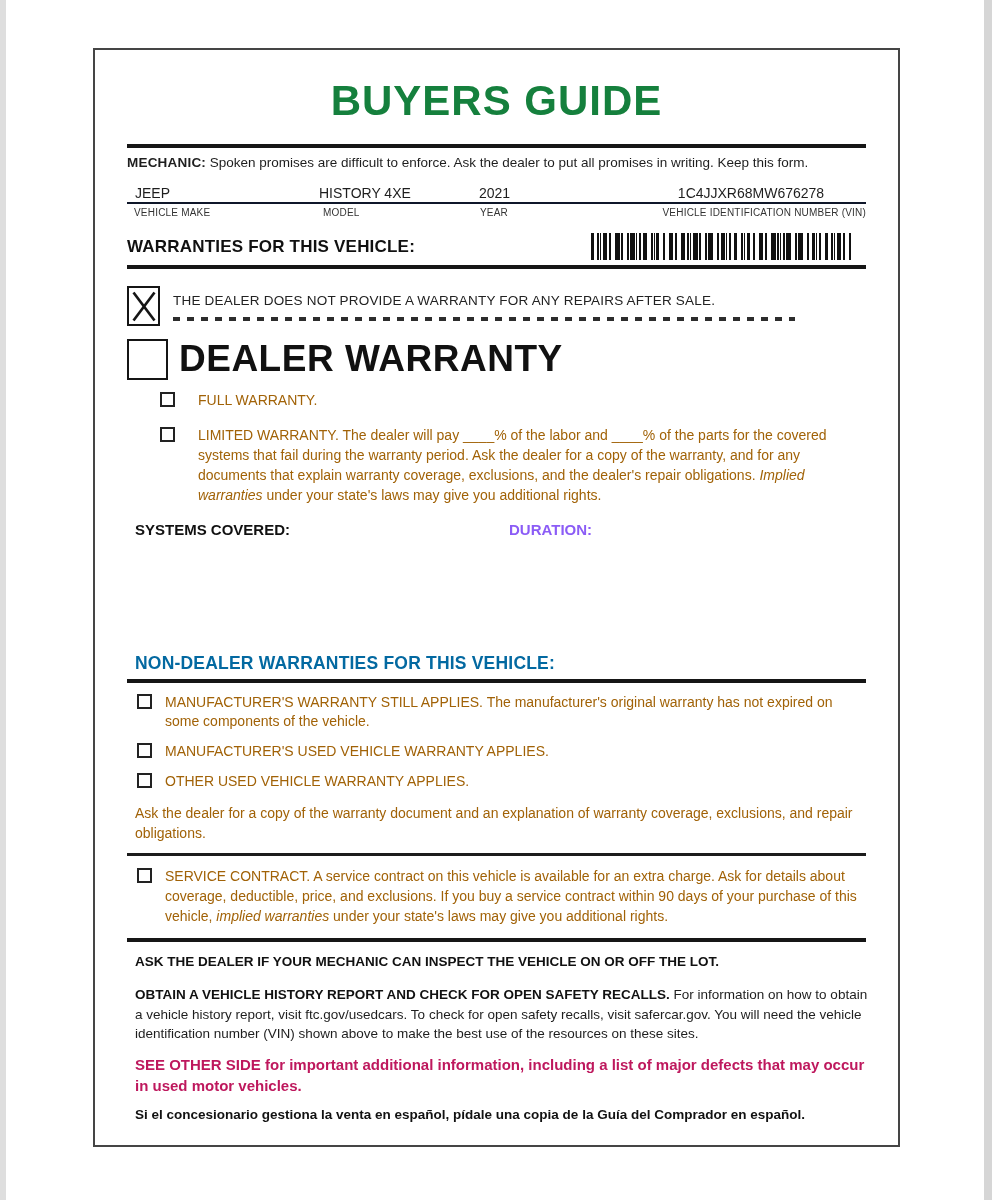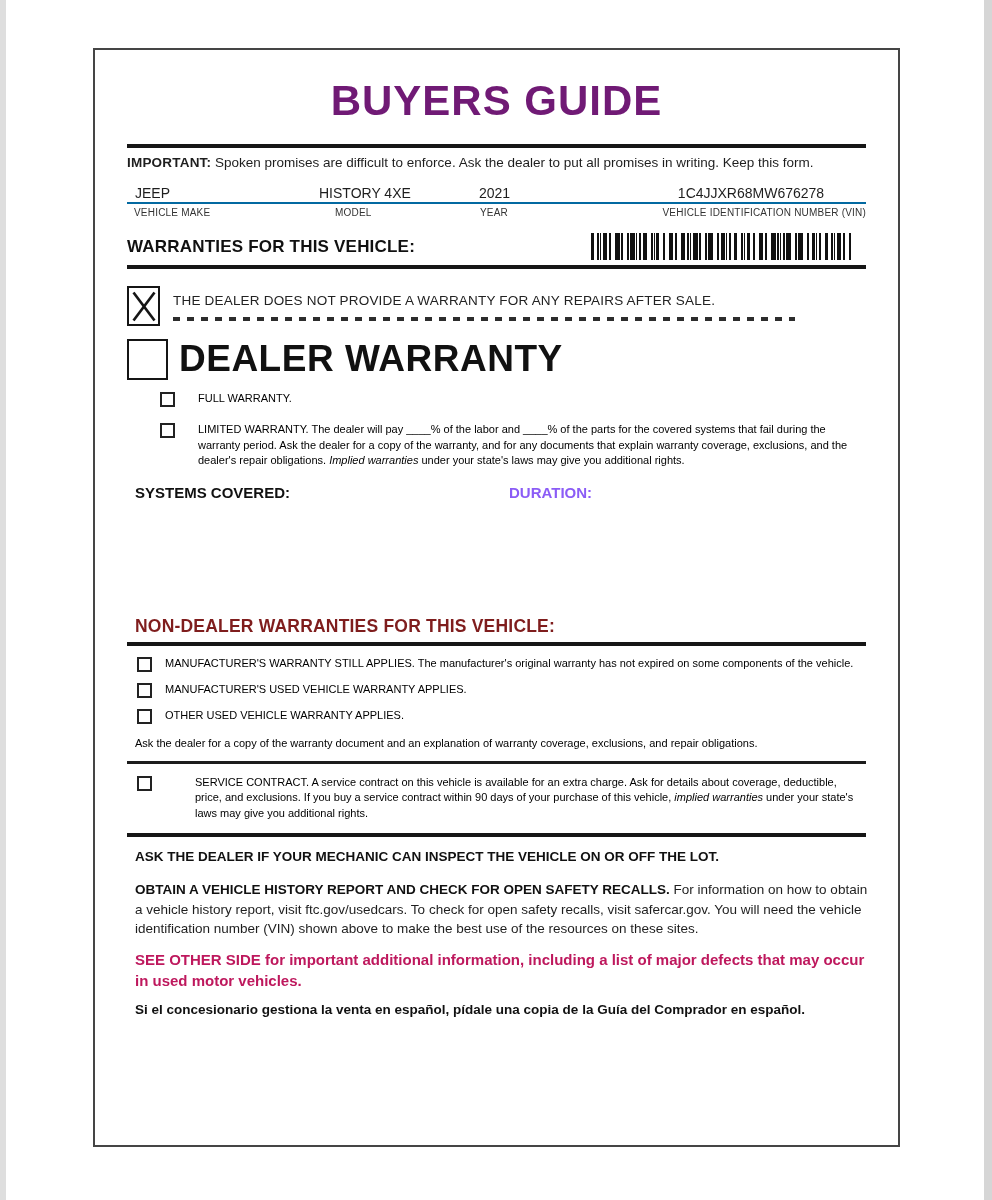--- a/index.html
+++ b/index.html
@@ -6,36 +6,36 @@
   html,body { width:992px; height:1200px; background:#ffffff; font-family:"Liberation Sans", sans-serif; color:#1e1e1e; }
   .edge-strip { position:absolute; top:0; height:1200px; background:#dedede; }
   .edge-left  { left:0; width:6px; }
   .edge-right { right:0; width:8px; background:#d6d6d6; }
 
   .form-box { position:absolute; left:93px; top:48px; width:807px; height:1099px;
               border:2px solid #454545; background:#fff; overflow:hidden; }
   .content { padding:0 32px; }
 
   .page-title { text-align:center; margin-top:28px; font-size:42px; font-weight:bold;
-                letter-spacing:1px; color:#701a75; line-height:1.1; }
+                letter-spacing:1px; color:#15803d; line-height:1.1; }
 
   .rule-thick  { height:4px; background:#161616; margin-top:20px; }
   .rule-medium { height:3px; background:#1c1c1c; }
-  .vehicle-underline { border-bottom:2px solid #0369a1; }
+  .vehicle-underline { border-bottom:2px solid #0f172a; }
 
   .important-line { margin-top:7px; font-size:13.5px; }
   .important-line b { letter-spacing:0.2px; }
 
   .vehicle-table { position:relative; margin-top:15px; height:44px; }
   .veh-values { position:relative; height:19px; }
   .veh-labels { position:relative; height:14px; margin-top:3px; }
   .veh-col { position:absolute; top:0; font-size:14px; white-space:nowrap; }
   .veh-lab { position:absolute; top:0; font-size:10px; color:#333; letter-spacing:0.2px; }
   .c-make  { left:8px; }   .l-make  { left:7px; }
-  .c-model { left:192px; } .l-model { left:208px; }
+  .c-model { left:192px; } .l-model { left:196px; }
   .c-year  { left:352px; } .l-year  { left:353px; }
   .c-vin   { right:0; width:230px; text-align:center; }
   .l-vin   { right:0; width:240px; text-align:right; }
 
   .warranties-row { margin-top:4px; display:flex; justify-content:space-between; align-items:center; }
   .warranties-heading { font-size:17px; font-weight:bold; letter-spacing:0.2px; color:#111; }
   .barcode { width:260px; height:27px; margin-right:15px; background-color:#fff;
     background-image:
       repeating-linear-gradient(90deg,#111 0 2px,transparent 2px 6px),
       repeating-linear-gradient(90deg,#111 0 3px,transparent 3px 13px),
@@ -49,44 +49,44 @@
   .big-title { font-size:37px; font-weight:bold; color:#111; letter-spacing:0.5px; line-height:1.05; white-space:nowrap; }
   .asis-sub { margin-top:7px; font-size:13.5px; color:#222; letter-spacing:0.2px; }
   .dashed-rule { margin-top:9px; width:622px; height:4px;
       background-image:repeating-linear-gradient(90deg,#2d2d2d 0 7px,transparent 7px 14px); }
 
   .dealer-section { margin-top:13px; display:flex; gap:11px; align-items:center; }
   .checkbox-dealer { width:41px; height:41px; border:2.5px solid #151515; flex:0 0 auto; background:#fff; }
 
   .check-row { display:flex; align-items:flex-start; }
   .checkbox-small { width:15px; height:15px; border:2px solid #222; flex:0 0 auto; margin-top:1px; background:#fff; }
-  .body-text { font-size:11px; line-height:1.42; color:#000000; }
+  .body-text { font-size:14px; line-height:1.42; color:#a16207; }
 
   .full-row    { margin-top:11px; padding-left:33px; }
   .full-row .body-text { margin-left:23px; }
   .limited-row { margin-top:15px; padding-left:33px; }
   .limited-row .body-text { margin-left:23px; width:678px; }
 
   .systems-row { margin-top:15px; position:relative; height:20px; }
   .systems-label  { position:absolute; left:8px; font-size:15px; font-weight:bold; color:#111; }
   .duration-label { position:absolute; left:382px; font-size:15px; font-weight:bold; color:#8b5cf6; }
 
   .systems-space { height:112px; }
 
-  .nondealer-heading { font-size:17.5px; font-weight:bold; color:#7f1d1d; padding-left:8px; letter-spacing:0.2px; }
+  .nondealer-heading { font-size:17.5px; font-weight:bold; color:#0369a1; padding-left:8px; letter-spacing:0.2px; }
   .rule-nondealer { margin-top:5px; }
 
   .nd-item { margin-top:10px; padding-left:10px; }
   .nd-item .body-text { margin-left:13px; width:715px; }
   .nd-item:first-of-type { margin-top:12px; }
 
   .nd-note { margin-top:12px; padding-left:8px; width:735px; }
 
   .rule-before-service { margin-top:9px; }
-  .service-row { margin-top:11px; padding-left:10px;gap:30px; }
+  .service-row { margin-top:11px; padding-left:10px; }
   .service-row .body-text { margin-left:13px; width:700px; }
   .rule-after-service { margin-top:12px; height:4px; background:#161616; }
 
   .inspect-line { margin-top:12px; padding-left:8px; font-size:13.5px; font-weight:bold; color:#111; }
   .obtain-para { margin-top:16px; padding-left:8px; width:745px; font-size:13.5px; line-height:1.42; }
   .obtain-para b { color:#111; }
   .see-other { margin-top:11px; padding-left:8px; width:745px; font-size:15px; font-weight:bold; line-height:1.42; color:#be185d; }
   .spanish-line { margin-top:10px; padding-left:8px; width:745px; font-size:13.5px; font-weight:bold; color:#111; }
 
   .x-mark { width:26px; height:33px; display:block; }
@@ -97,21 +97,21 @@
 
 <div class="edge-strip edge-left"></div>
 <div class="edge-strip edge-right"></div>
 
 <div class="form-box">
   <div class="content">
 
     <div class="page-title">BUYERS GUIDE</div>
     <div class="rule-thick"></div>
 
-    <div class="important-line"><b>IMPORTANT:</b><span> Spoken promises are difficult to enforce.  Ask the dealer to put all promises in writing.  Keep this form.</span></div>
+    <div class="important-line"><b>MECHANIC:</b><span> Spoken promises are difficult to enforce.  Ask the dealer to put all promises in writing.  Keep this form.</span></div>
 
     <div class="vehicle-table">
       <div class="veh-values vehicle-underline">
         <span class="veh-col c-make">JEEP</span>
         <span class="veh-col c-model">HISTORY 4XE</span>
         <span class="veh-col c-year">2021</span>
         <span class="veh-col c-vin">1C4JJXR68MW676278</span>
       </div>
       <div class="veh-labels">
         <span class="veh-lab l-make">VEHICLE MAKE</span>

